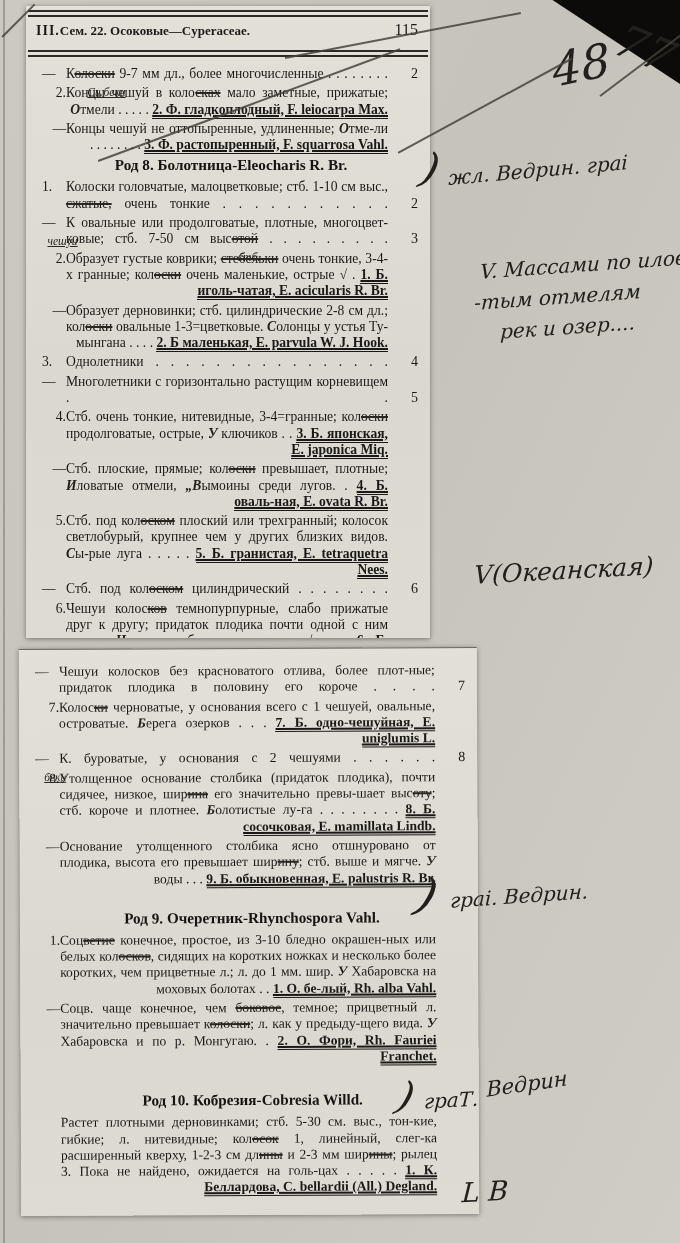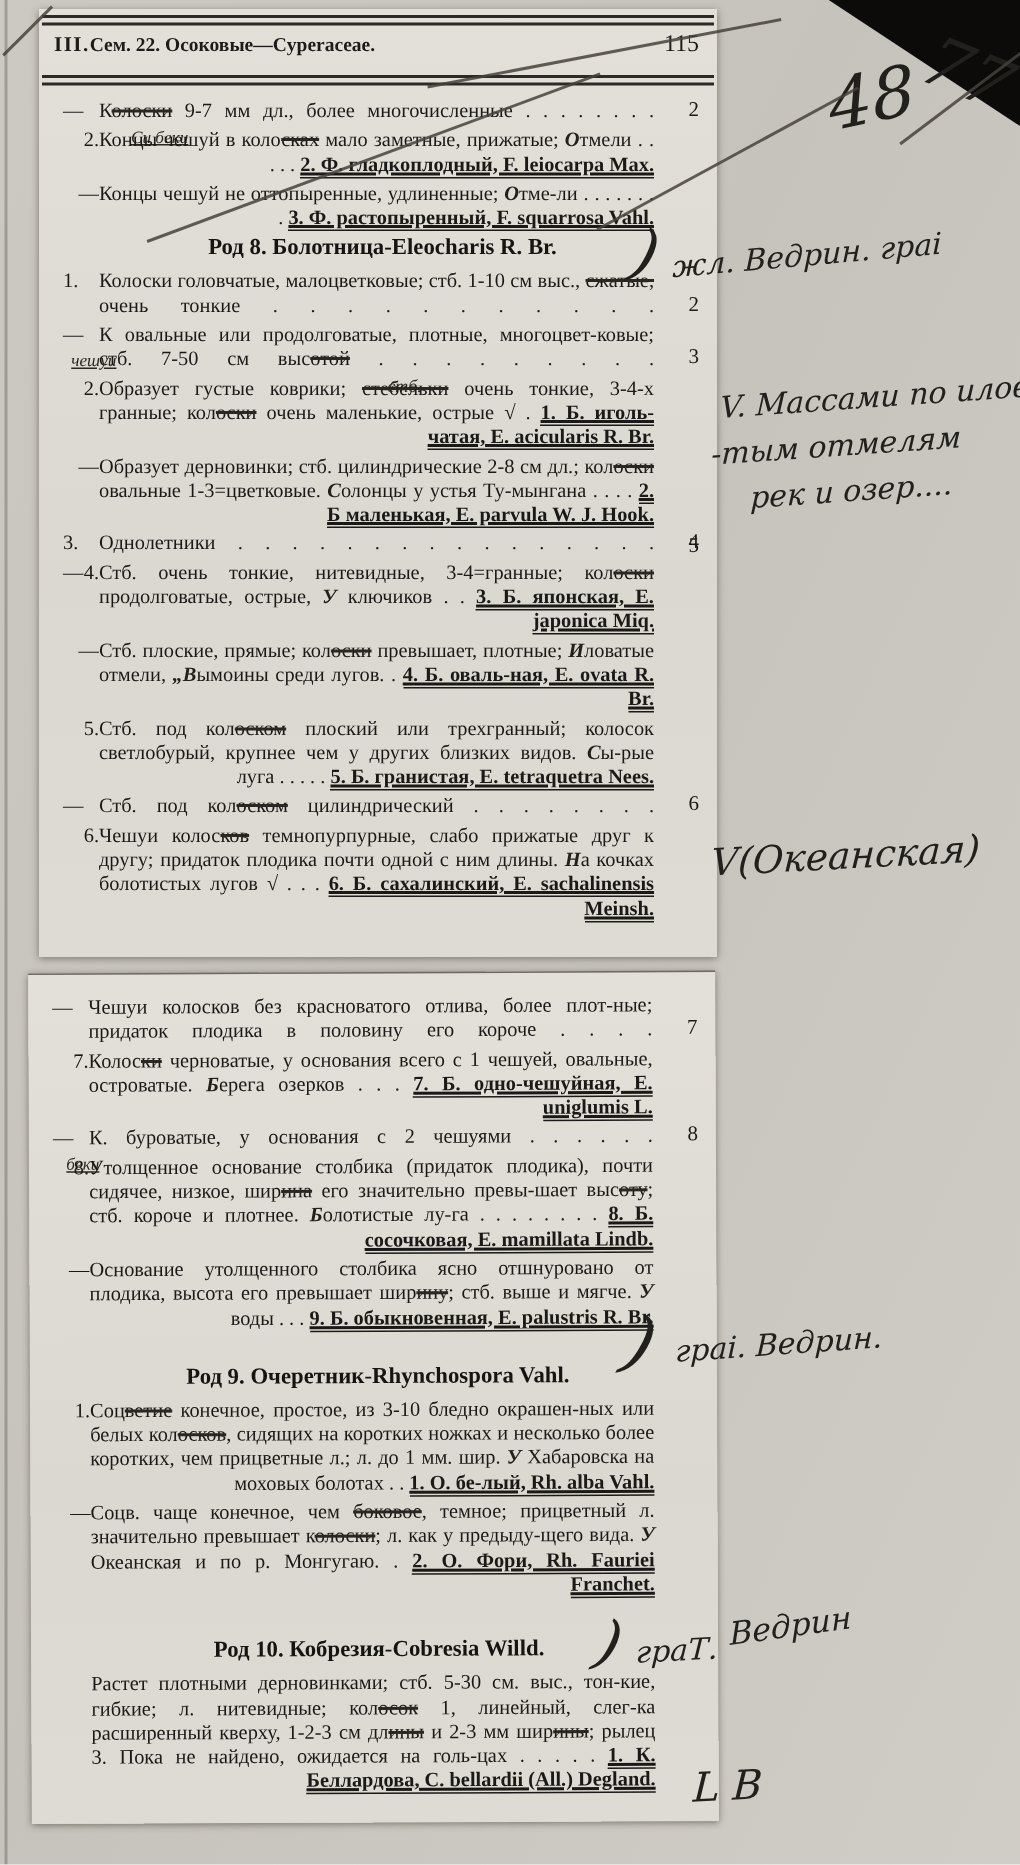--- a/index.html
+++ b/index.html
@@ -6,21 +6,21 @@
   body{
     width:680px;height:1243px;position:relative;overflow:hidden;
     background:linear-gradient(115deg,#ccc9c2 0%,#c6c3bc 45%,#d0cdc6 100%);
     font-family:"Liberation Serif",serif;
   }
   .edge-left{position:absolute;left:3px;top:0;width:2px;height:100%;background:rgba(60,55,48,.30);}
   .corner{position:absolute;top:0;right:0;width:170px;height:84px;background:#0c0b0a;
     clip-path:polygon(25% 0,100% 0,100% 100%);}
   .clip{position:absolute;background:linear-gradient(180deg,#e3e0d9,#dbd8d1 60%,#dedbd4);
     box-shadow:0 1px 5px rgba(40,35,25,.5);overflow:hidden;}
-  .clip1{left:26px;top:6px;width:452px;height:632px;}
+  .clip1{left:26px;top:6px;width:404px;height:632px;}
   .clip2{left:20px;top:648px;width:458px;height:566px;transform:rotate(-.25deg);border-top:1px solid #6e6a62;}
   .phead{position:relative;height:52px;}
   .rule{position:absolute;left:2px;right:2px;height:1.5px;background:#2c2926;}
   .r1{top:4px}.r2{top:9px}.r3{top:44px;height:2px}.r4{top:49px}
   .phrow{position:absolute;top:15px;left:10px;right:12px;display:flex;align-items:baseline;}
   .vol{font-size:14px;font-weight:bold;letter-spacing:1px;color:#1d1b19;}
   .fam{flex:1;text-align:left;font-weight:bold;font-size:13px;color:#1d1b19;}
   .pnum{font-size:16px;color:#1d1b19;}
   .blocks{position:relative;padding:6px 0 0 0;}
   .entry{position:relative;margin:2px 0 3px;padding-left:40px;padding-right:42px;
@@ -63,39 +63,39 @@
   <div class="blocks" id="blocks0">
       <p class="entry ref-end"><span class="m">—</span><span>К</span><span class="st">олоски</span><span class="anch"><span class="hwb">Си беки</span></span><span> 9-7 мм дл., более многочисленные .  .  .  .  .  .  .  .</span><span class="ref">2</span></p>
       <p class="entry sp-end"><span class="m">2.</span><span>Концы чешуй в коло</span><span class="st">сках</span><span> мало заметные, прижатые; </span><span class="hw">О</span><span>тмели . . . . . </span><span class="species">2. Ф. гладкоплодный, F. leiocarpa Max.</span></p>
       <p class="entry sp-end"><span class="m">—</span><span>Концы чешуй не оттопыренные, удлиненные; </span><span class="hw">О</span><span>тме-ли . . . . . . . . </span><span class="species">3. Ф. растопыренный, F. squarrosa Vahl.</span></p>
       <div class="rodhead" style="margin-top: 2px;">Род 8. Болотница-Eleocharis R. Br.</div>
       <p class="entry ref-end"><span class="m">1.</span><span>Колоски головчатые, малоцветковые; стб. 1-10 см выс., </span><span class="st">сжатые,</span><span> очень тонкие .  .  .  .  .  .  .  .  .  .  .</span><span class="ref">2</span></p>
       <p class="entry ref-end"><span class="m">—</span><span>К</span><span class="anch"><span class="hwb">чешуи</span></span><span> овальные или продолговатые, плотные, многоцвет-ковые; стб. 7-50 см выс</span><span class="st">отой</span><span>  .  .  .  .  .  .  .  .  .</span><span class="ref">3</span></p>
       <p class="entry sp-end"><span class="m">2.</span><span>Образует густые коврики; </span><span class="st">стебельки</span><span class="anch"><span class="hwa">стб.</span></span><span> очень тонкие, 3-4-х гранные; кол</span><span class="st">оски</span><span> очень маленькие, острые </span><span class="hw">√</span><span> . </span><span class="species">1. Б. иголь-чатая, E. acicularis R. Br.</span></p>
       <p class="entry sp-end"><span class="m">—</span><span>Образует дерновинки; стб. цилиндрические 2-8 см дл.; кол</span><span class="st">оски</span><span> овальные 1-3=цветковые. </span><span class="hw">С</span><span>олонцы у устья Ту-мынгана . . . . </span><span class="species">2. Б маленькая, E. parvula W. J. Hook.</span></p>
       <p class="entry ref-end"><span class="m">3.</span><span>Однолетники  .  .  .  .  .  .  .  .  .  .  .  .  .  .  .  .</span><span class="ref">4</span></p>
-      <p class="entry ref-end"><span class="m">—</span><span class="ref">5</span></p>
+      <p class="entry ref-end"><span class="m">—</span><span>Многолетники с горизонтально растущим корневищем .  .</span><span class="ref">5</span></p>
       <p class="entry sp-end"><span class="m">4.</span><span>Стб. очень тонкие, нитевидные, 3-4=гранные; кол</span><span class="st">оски</span><span> продолговатые, острые, </span><span class="hw">У</span><span> ключиков . . </span><span class="species">3. Б. японская, E. japonica Miq.</span></p>
       <p class="entry sp-end"><span class="m">—</span><span>Стб. плоские, прямые; кол</span><span class="st">оски</span><span> превышает, плотные; </span><span class="hw">И</span><span>ловатые отмели, </span><span class="hw">„В</span><span>ымоины среди лугов. . </span><span class="species">4. Б. оваль-ная, E. ovata R. Br.</span></p>
       <p class="entry sp-end"><span class="m">5.</span><span>Стб. под кол</span><span class="st">оском</span><span> плоский или трехгранный; колосок светлобурый, крупнее чем у других близких видов. </span><span class="hw">С</span><span>ы-рые луга . . . . . </span><span class="species">5. Б. гранистая, E. tetraquetra Nees.</span></p>
       <p class="entry ref-end"><span class="m">—</span><span>Стб. под кол</span><span class="st">оском</span><span> цилиндрический  .  .  .  .  .  .  .  .</span><span class="ref">6</span></p>
       <p class="entry sp-end"><span class="m">6.</span><span>Чешуи колос</span><span class="st">ков</span><span> темнопурпурные, слабо прижатые друг к другу; придаток плодика почти одной с ним длины. </span><span class="hw">Н</span><span>а кочках болотистых лугов </span><span class="hw">√</span><span> . . . </span><span class="species">6. Б. сахалинский, E. sachalinensis Meinsh.</span></p>
     </div>
 </div>
 
 <div class="clip clip2">
   <div class="blocks" id="blocks1" style="padding-top:12px;">
       <p class="entry ref-end"><span class="m">—</span><span>Чешуи колосков без красноватого отлива, более плот-ные; придаток плодика в половину его короче . . . .</span><span class="ref">7</span></p>
       <p class="entry sp-end"><span class="m">7.</span><span>Колос</span><span class="st">ки</span><span> черноватые, у основания всего с 1 чешуей, овальные, островатые. </span><span class="hw">Б</span><span>ерега озерков . . . </span><span class="species">7. Б. одно-чешуйная, E. uniglumis L.</span></p>
       <p class="entry ref-end"><span class="m">—</span><span>К.</span><span class="anch"><span class="hwb">беки</span></span><span> буроватые, у основания с 2 чешуями  .  .  .  .  .  .</span><span class="ref">8</span></p>
       <p class="entry sp-end"><span class="m">8.</span><span>Утолщенное основание столбика (придаток плодика), почти сидячее, низкое, шир</span><span class="st">ина</span><span> его значительно превы-шает выс</span><span class="st">оту</span><span>; стб. короче и плотнее. </span><span class="hw">Б</span><span>олотистые лу-га . . . . . . . . </span><span class="species">8. Б. сосочковая, E. mamillata Lindb.</span></p>
       <p class="entry sp-end"><span class="m">—</span><span>Основание утолщенного столбика ясно отшнуровано от плодика, высота его превышает шир</span><span class="st">ину</span><span>; стб. выше и мягче. </span><span class="hw">У</span><span> воды . . . </span><span class="species">9. Б. обыкновенная, E. palustris R. Br.</span></p>
       <div class="rodhead" style="margin-top: 22px;">Род 9. Очеретник-Rhynchospora Vahl.</div>
       <p class="entry sp-end"><span class="m">1.</span><span>Соц</span><span class="st">ветие</span><span> конечное, простое, из 3-10 бледно окрашен-ных или белых кол</span><span class="st">осков</span><span>, сидящих на коротких ножках и несколько более коротких, чем прицветные л.; л. до 1 мм. шир. </span><span class="hw">У</span><span> Хабаровска на моховых болотах . . </span><span class="species">1. О. бе-лый, Rh. alba Vahl.</span></p>
-      <p class="entry sp-end"><span class="m">—</span><span>Соцв. чаще конечное, чем </span><span class="st">боковое</span><span>, темное; прицветный л. значительно превышает к</span><span class="st">олоски</span><span>; л. как у предыду-щего вида. </span><span class="hw">У</span><span> Океанская и по р. Монгугаю. . </span><span class="species">2. О. Фори, Rh. Fauriei Franchet.</span></p>
+      <p class="entry sp-end"><span class="m">—</span><span>Соцв. чаще конечное, чем </span><span class="st">боковое</span><span>, темное; прицветный л. значительно превышает к</span><span class="st">олоски</span><span>; л. как у предыду-щего вида. </span><span class="hw">У</span><span> Хабаровска и по р. Монгугаю. . </span><span class="species">2. О. Фори, Rh. Fauriei Franchet.</span></p>
       <div class="rodhead" style="margin-top: 26px;">Род 10. Кобрезия-Cobresia Willd.</div>
       <p class="entry sp-end"><span class="m"></span><span>Растет плотными дерновинками; стб. 5-30 см. выс., тон-кие, гибкие; л. нитевидные; кол</span><span class="st">осок</span><span> 1, линейный, слег-ка расширенный кверху, 1-2-3 см дл</span><span class="st">ины</span><span> и 2-3 мм шир</span><span class="st">ины</span><span>; рылец 3. Пока не найдено, ожидается на голь-цах . . . . . </span><span class="species">1. К. Беллардова, C. bellardii (All.) Degland.</span></p>
     </div>
 </div>
 
 <div id="annots">
     <div class="annot" style="left: 552px; top: 42px; font-size: 46px; transform: rotate(-12deg) skewX(-6deg);">48</div>
     <div class="annot" style="left: 616px; top: 26px; font-size: 46px; transform: rotate(22deg) skewX(-6deg);">77</div>
     <div class="annot" style="left: 422px; top: 148px; font-size: 42px; transform: rotate(10deg) skewX(-6deg);">)</div>
     <div class="annot" style="left: 448px; top: 160px; font-size: 20px; transform: rotate(-5deg) skewX(-6deg);">жл. Ведрин. граі</div>

